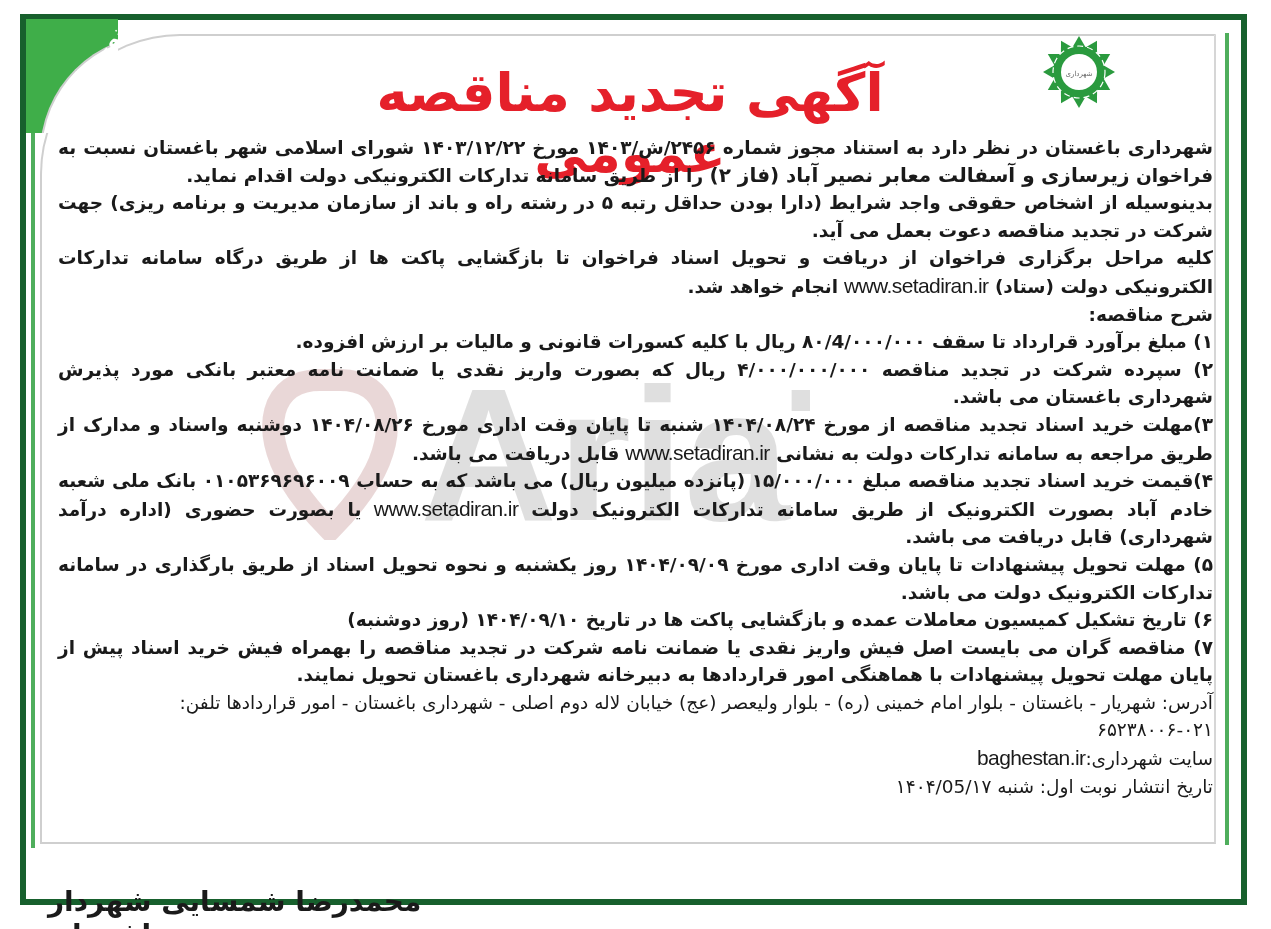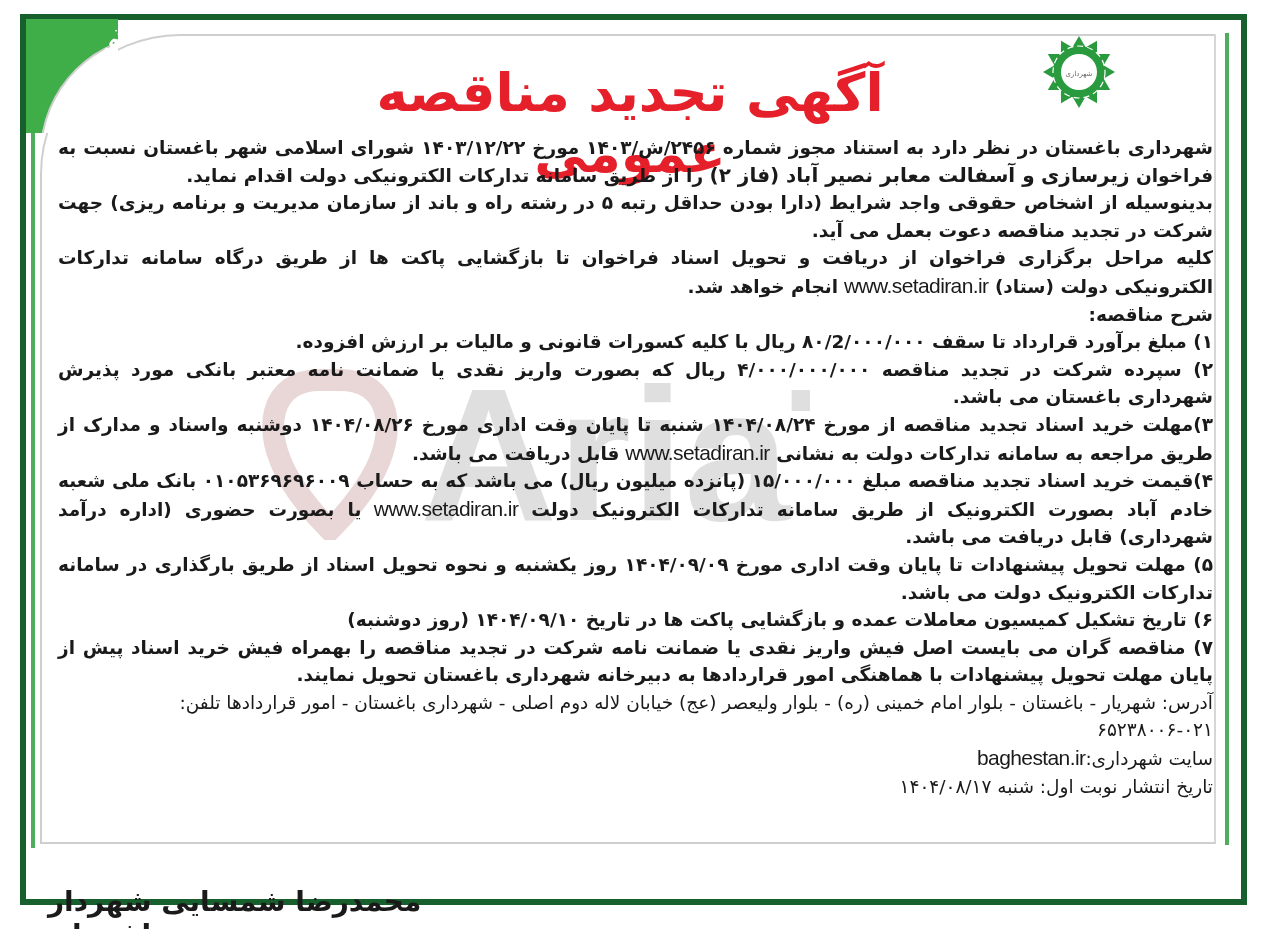--- a/index.html
+++ b/index.html
@@ -76,21 +76,21 @@
     <b class="strong">و آسفالت معابر نصیر آباد (فاز ۲)</b><span> را از طریق سامانه تدارکات الکترونیکی دولت اقدام نماید.</span>
   </p>
   <p class="just">بدینوسیله از اشخاص حقوقی واجد شرایط (دارا بودن حداقل رتبه ۵ در رشته راه و باند از سازمان مدیریت و برنامه ریزی) جهت شرکت در تجدید مناقصه دعوت بعمل می آید.</p>
   <p class="just">
     <span>کلیه مراحل برگزاری فراخوان از دریافت و تحویل اسناد فراخوان تا بازگشایی پاکت ها از طریق درگاه سامانه تدارکات الکترونیکی دولت (ستاد)</span>
     <span class="latin">www.setadiran.ir</span><span> انجام خواهد شد.</span>
   </p>
   <p>شرح مناقصه:</p>
 
   <p class="just">
-    <span>۱)</span> <span>مبلغ برآورد قرارداد تا سقف ۸۰/2/۰۰۰/۰۰۰ ریال با کلیه کسورات قانونی و مالیات بر ارزش افزوده.</span>
+    <span>۱)</span> <span>مبلغ برآورد قرارداد تا سقف ۸۰/4/۰۰۰/۰۰۰ ریال با کلیه کسورات قانونی و مالیات بر ارزش افزوده.</span>
   </p>
   <p class="just">
     <span>۲)</span> <span>سپرده شرکت در تجدید مناقصه ۴/۰۰۰/۰۰۰/۰۰۰ ریال که بصورت واریز نقدی یا ضمانت نامه معتبر بانکی مورد پذیرش شهرداری باغستان می باشد.</span>
   </p>
   <p class="just">
     <span>۳)</span><span>مهلت خرید اسناد تجدید مناقصه از مورخ ۱۴۰۴/۰۸/۲۴ شنبه تا پایان وقت اداری مورخ ۱۴۰۴/۰۸/۲۶ دوشنبه واسناد و مدارک از طریق مراجعه به سامانه تدارکات دولت به نشانی </span><span class="latin">www.setadiran.ir</span><span> قابل دریافت می باشد.</span>
   </p>
   <p class="just">
     <span>۴)</span><span>قیمت خرید اسناد تجدید مناقصه مبلغ ۱۵/۰۰۰/۰۰۰ (پانزده میلیون ریال) می باشد که به حساب ۰۱۰۵۳۶۹۶۹۶۰۰۹ بانک ملی شعبه خادم آباد بصورت الکترونیک از طریق سامانه تدارکات الکترونیک دولت </span><span class="latin">www.setadiran.ir</span><span> یا بصورت حضوری (اداره درآمد شهرداری) قابل دریافت می باشد.</span>
   </p>
@@ -100,18 +100,18 @@
   <p class="just">
     <span>۶)</span> <span>تاریخ تشکیل کمیسیون معاملات عمده و بازگشایی پاکت ها در تاریخ ۱۴۰۴/۰۹/۱۰ (روز دوشنبه)</span>
   </p>
   <p class="just">
     <span>۷)</span> <span>مناقصه گران می بایست اصل فیش واریز نقدی یا ضمانت نامه شرکت در تجدید مناقصه را بهمراه فیش خرید اسناد پیش از پایان مهلت تحویل پیشنهادات با هماهنگی امور قراردادها به دبیرخانه شهرداری باغستان تحویل نمایند.</span>
   </p>
   <p style="font-weight:normal;">آدرس: شهریار - باغستان - بلوار امام خمینی (ره) - بلوار ولیعصر (عج) خیابان لاله دوم اصلی - شهرداری باغستان - امور قراردادها تلفن: ۰۲۱-۶۵۲۳۸۰۰۶</p>
   <p style="font-weight:normal;">
     <span>سایت شهرداری:</span><span class="latin">baghestan.ir</span>
   </p>
-  <p style="font-weight:normal;">تاریخ انتشار نوبت اول: شنبه ۱۴۰۴/۰۸/۱۷</p>
+  <p style="font-weight:normal;">تاریخ انتشار نوبت اول: شنبه ۱۴۰۴/05/۱۷</p>
 </div>
 
 <div class="signature">
   <span class="sig-inner">محمدرضا شمسایی شهردار باغستان</span>
 </div>
 
 </body></html>

